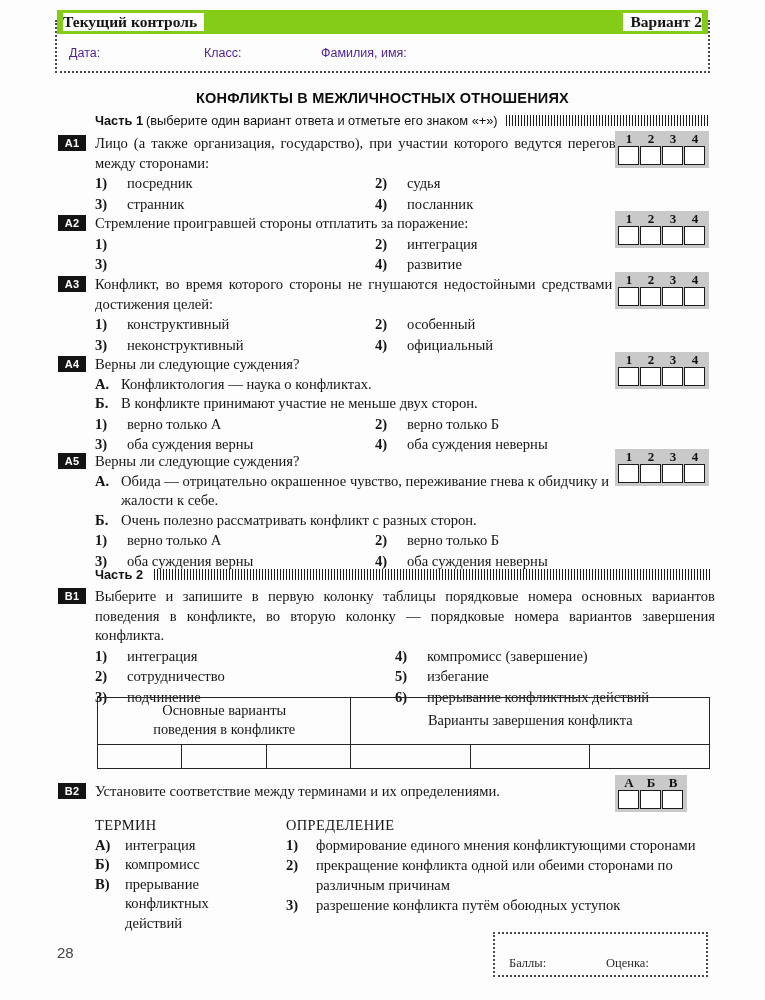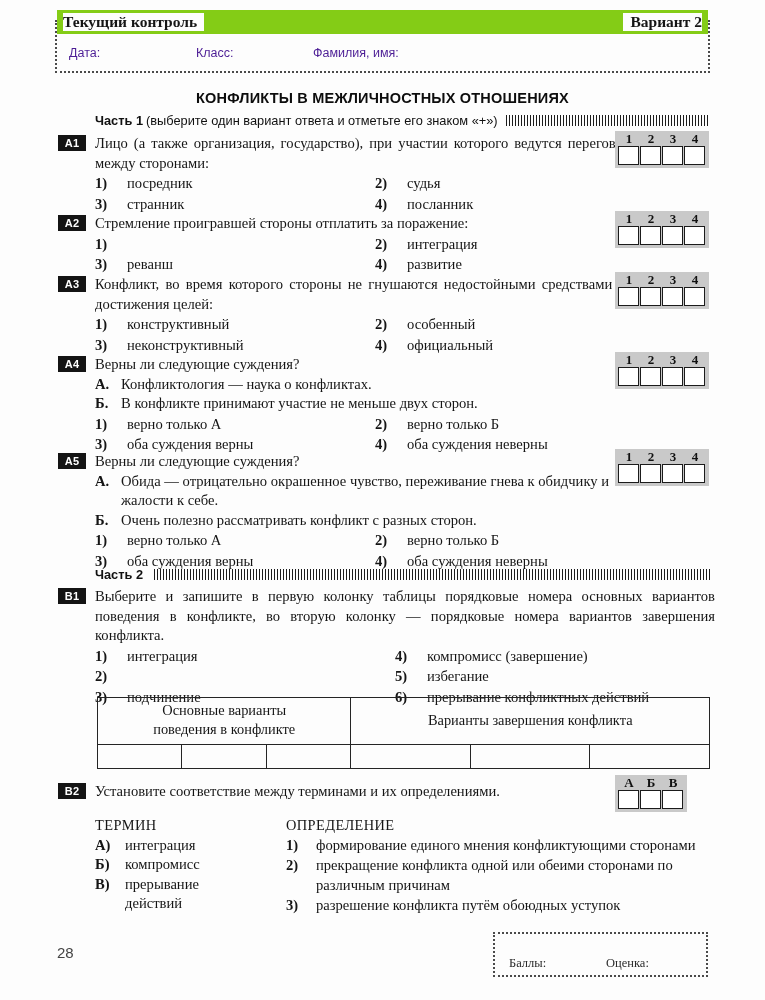--- a/index.html
+++ b/index.html
@@ -72,21 +72,21 @@
     left: 0; top: 24px;
     width: 100%;
     display: flex;
     align-items: center;
     font-family: "Liberation Sans", sans-serif;
     font-size: 12.5px;
     color: #4c1d95;
     padding-left: 12px;
   }
   .hfield-date { width: 127px; }
-  .hfield-class { width: 117px; }
+  .hfield-class { width: 117px; margin-left: 8px; }
   .hfield-name { }
 
   
   .doc-title {
     position: absolute;
     left: 0; top: 90px;
     width: 765px;
     text-align: center;
     font-family: "Liberation Sans", sans-serif;
     font-weight: bold;
@@ -360,21 +360,20 @@
       <div class="opts">
         <div class="opt">
           <span class="opt-num">1)</span>
         </div>
         <div class="opt">
           <span class="opt-num">2)</span>
           <span class="opt-txt">интеграция</span>
         </div>
         <div class="opt">
           <span class="opt-num">3)</span>
-          <span class="opt-txt">реванш</span>
         </div>
         <div class="opt">
           <span class="opt-num">4)</span>
           <span class="opt-txt">развитие</span>
         </div>
       </div>
     </div>
   </div>
   <div class="ansbox" style="left:615px; top:211px;">
     <div class="nums">
@@ -537,20 +536,21 @@
         <div class="opt">
           <span class="opt-num">1)</span>
           <span class="opt-txt">интеграция</span>
         </div>
         <div class="opt">
           <span class="opt-num">4)</span>
           <span class="opt-txt">компромисс (завершение)</span>
         </div>
         <div class="opt">
           <span class="opt-num">2)</span>
+          <span class="opt-txt">сотрудничество</span>
         </div>
         <div class="opt">
           <span class="opt-num">5)</span>
           <span class="opt-txt">избегание</span>
         </div>
         <div class="opt">
           <span class="opt-num">3)</span>
           <span class="opt-txt">подчинение</span>
         </div>
         <div class="opt">
@@ -610,20 +610,24 @@
       <div class="mrow">
         <span class="mk">Б)</span>
         <span class="mt">компромисс</span>
       </div>
       <div class="mrow">
         <span class="mk">В)</span>
         <span class="mt">прерывание</span>
       </div>
       <div class="mrow">
         <span class="mk"></span>
+        <span class="mt">конфликтных</span>
+      </div>
+      <div class="mrow">
+        <span class="mk"></span>
         <span class="mt">действий</span>
       </div>
     </div>
     <div>
       <div class="match-head">ОПРЕДЕЛЕНИЕ</div>
       <div class="mrow mitem">
         <span class="mk">1)</span>
         <span class="mt">формирование единого мнения конфликтующими сторонами</span>
       </div>
       <div class="mrow mitem">

